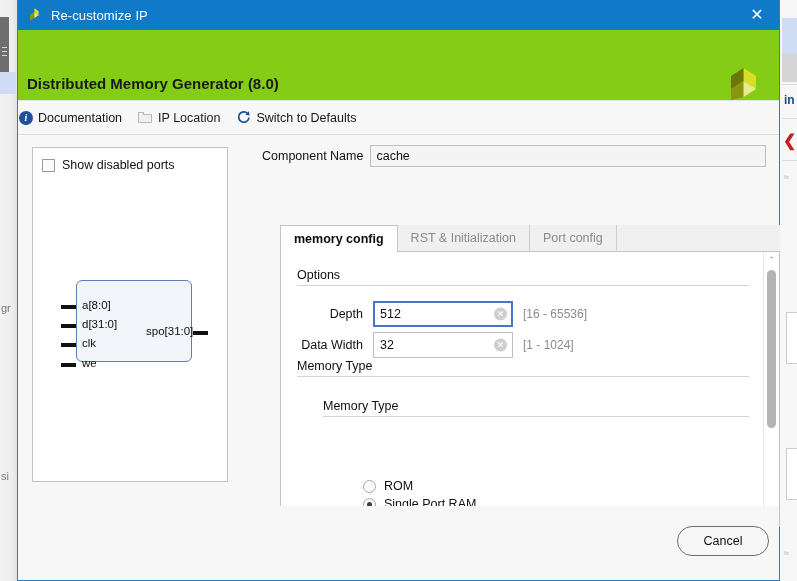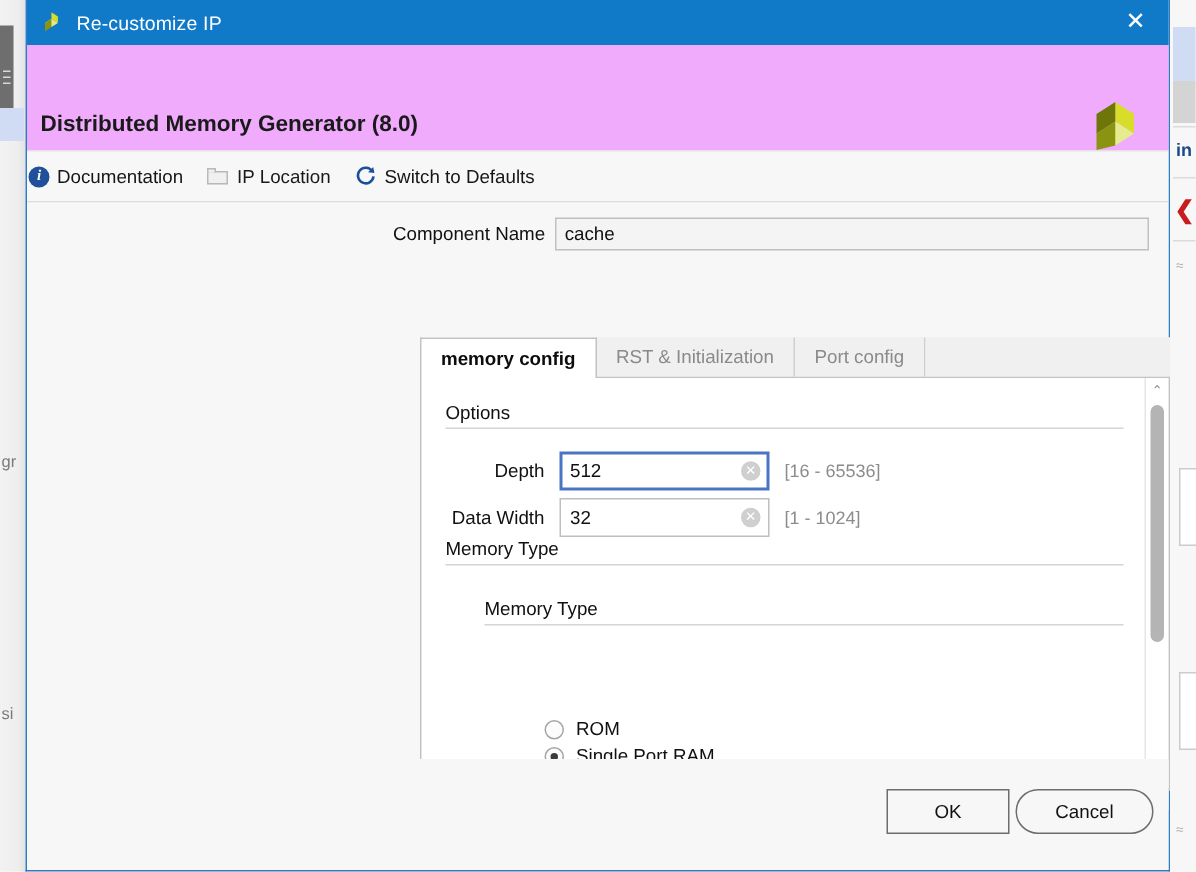--- a/index.html
+++ b/index.html
@@ -139,21 +139,21 @@
     display: flex; align-items: center; justify-content: center;
     color: #ffffff;
     font-size: 16px;
     line-height: 16px;
     cursor: default;
   }
 
   .dlg-head {
     position: relative;
     height: 70px;
-    background: #f0abfc;
+    background: #84cc16;
     border-bottom: 1px solid #e3e3e3;
   }
   .dlg-head-title {
     position: absolute;
     left: 9px; top: 53px;
     transform: translateY(-50%);
     font-size: 15px;
     font-weight: bold;
     color: #1a1a1a;
   }
@@ -586,20 +586,41 @@
           <path d="M12.2 4.2 A5.2 5.2 0 1 0 13 7.6" fill="none" stroke="#1a4f9c" stroke-width="1.7"></path>
           <polygon points="12.8,1.3 13.6,5.4 9.4,4.8" fill="#1a4f9c"></polygon>
         </svg>
       </span>
       <span class="ti-label">Switch to Defaults</span>
     </div>
   </div>
 
   <div class="dlg-body">
 
+    <div class="symbol-panel">
+      <div class="sdp-row">
+        <span class="chk"></span>
+        <span class="sdp-label">Show disabled ports</span>
+      </div>
+
+      <div class="pin-stub" style="left:28px; top:157px;"></div>
+      <div class="pin-stub" style="left:28px; top:176px;"></div>
+      <div class="pin-stub" style="left:28px; top:195px;"></div>
+      <div class="pin-stub" style="left:28px; top:215px;"></div>
+
+      <div class="pin-stub" style="left:160px; top:183px;"></div>
+
+      <div class="symbol"></div>
+
+      <div class="pin-label" style="left:49px; top:151px;">a[8:0]</div>
+      <div class="pin-label" style="left:49px; top:170px;">d[31:0]</div>
+      <div class="pin-label" style="left:49px; top:189px;">clk</div>
+      <div class="pin-label" style="left:49px; top:209px;">we</div>
+      <div class="pin-label" style="left:113px; top:177px;">spo[31:0]</div>
+    </div>
 
     <div class="form-area">
 
       <div class="comp-row">
         <span class="comp-label">Component Name</span>
         <input class="comp-input" type="text" value="cache" style="">
       </div>
 
       <div class="tabs-wrap">
         <div class="tabstrip">
@@ -661,17 +682,16 @@
             <div class="vs-arrow up">⌃</div>
             <div class="vs-thumb"></div>
             <div class="vs-arrow down">⌄</div>
           </div>
         </div>
       </div>
     </div>
   </div>
 
   <div class="dlg-footer">
-    <button class="btn btn-ok">OK</button>
     <button class="btn btn-cancel">Cancel</button>
   </div>
 
 </div>
 
 </body></html>

